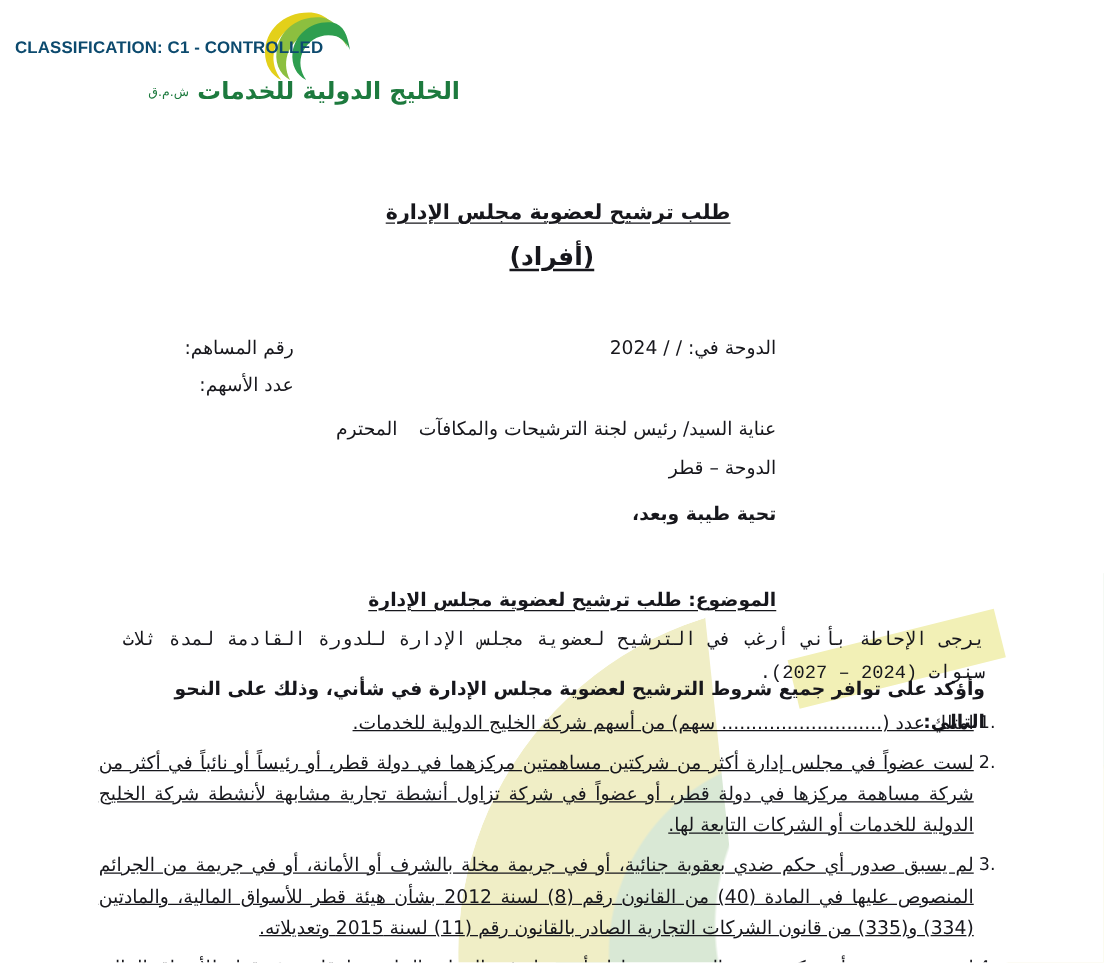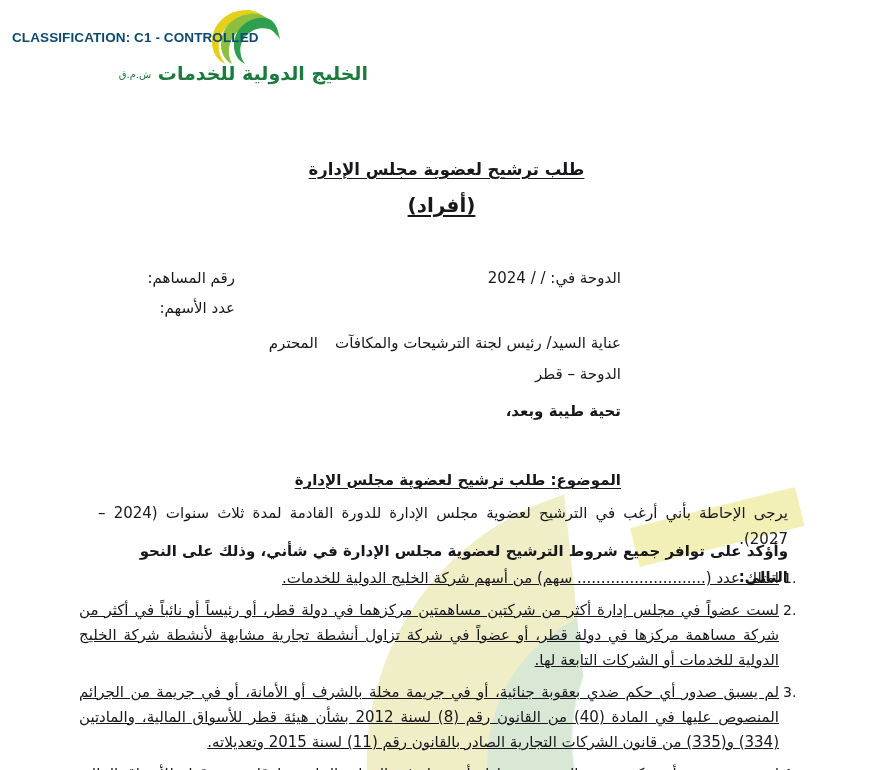--- a/index.html
+++ b/index.html
@@ -173,20 +173,21 @@
 
   .subject  { right: 262px; top: 467px; font-weight: bold; }
 
   .para1 {
     right: 95px;
     top: 500px;
     width: 690px;
     white-space: normal;
     text-align: justify;
     direction: rtl;
+    font-family: Liberation Mono, monospace;
   }
   .para2 {
     right: 95px;
     top: 538px;
     width: 690px;
     white-space: normal;
     font-weight: bold;
     text-align: right;
     direction: rtl;
   }

